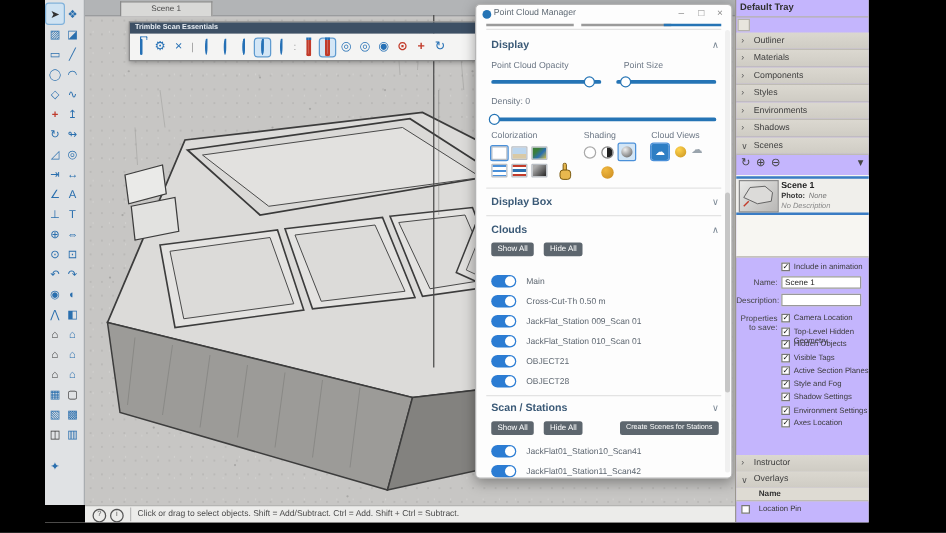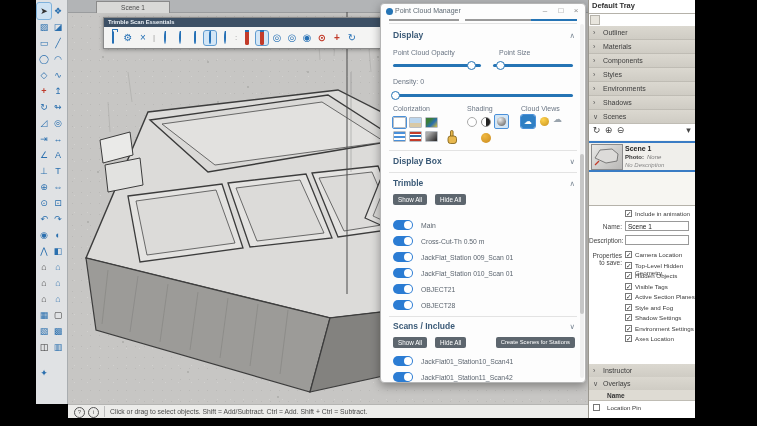--- a/index.html
+++ b/index.html
@@ -66,21 +66,21 @@
   .img-ic{background:linear-gradient(180deg,#bcd6ee 55%,#d9c9a5 55%);}
   .grad-ic{background:linear-gradient(135deg,#3a7d3a 30%,#2b6fae 60%,#d9c13a 100%);}
   .stripe-b{background:repeating-linear-gradient(180deg,#4a90d9 0 2px,#fff 2px 4px);}
   .stripe-r{background:repeating-linear-gradient(180deg,#c23b2a 0 2px,#fff 2px 3.5px,#2b6fae 3.5px 5.5px,#fff 5.5px 7px);}
   .dark-ic{background:linear-gradient(135deg,#aaa 20%,#333 90%);}
   .circ{position:absolute;border-radius:50%;box-sizing:border-box;}
   .scrollbar{position:absolute;right:1px;top:20px;width:4px;height:354px;background:#f0f0f0;border-radius:2px;}
   .thumb{position:absolute;left:0;top:130px;width:4px;height:160px;background:#c6c6c6;border-radius:2px;}
 
   
-  #tray{position:absolute;left:552px;top:0;width:107px;height:418px;background:#ffffff;border-left:1px solid #9a978f;box-sizing:border-box;}
+  #tray{position:absolute;left:552px;top:0;width:107px;height:418px;background:#c4b5fd;border-left:1px solid #9a978f;box-sizing:border-box;}
   #tray .abs{position:absolute;}
   .tray-title{left:3px;top:1px;font-size:7.5px;font-weight:bold;color:#2f2f2f;}
   .tbar{left:0;width:107px;height:14px;background:linear-gradient(#dbd8d0,#cfccc4);border-bottom:1px solid #bfbcb4;box-sizing:border-box;}
   .tbar .c{position:absolute;left:4px;top:3px;font-size:7px;color:#555;}
   .tbar .l{position:absolute;left:14px;top:3px;font-size:7px;color:#3c3c3c;}
   .sc-ico{font-size:9px;color:#444;width:11px;text-align:center;}
   .scene-list{left:0;top:140px;width:107px;height:65px;background:#f7f6f2;border-bottom:1px solid #b5b2aa;}
   .scene-item{position:absolute;left:0;top:1px;width:107px;height:31px;background:#f0efeb;border-top:2px solid #3a7cc4;border-bottom:2px solid #3a7cc4;box-sizing:border-box;}
   .thumbb{position:absolute;left:2px;top:1px;width:30px;height:24px;background:linear-gradient(135deg,#e8e8e6,#b9b8b6);border:1px solid #8a8a8a;}
   .chk{width:7px;height:7px;background:#fff;border:1px solid #777;box-sizing:border-box;font-size:6.5px;line-height:6px;text-align:center;color:#222;}
@@ -301,41 +301,41 @@
     <span class="abs" style="left:140px;top:111px;width:14px;height:13px;background:#2f7fc4;outline:1.5px solid #4a90d9;border-radius:2px;color:#fff;font-size:8px;line-height:13px;text-align:center">☁</span>
     <span class="abs circ" style="left:159px;top:113px;width:9px;height:9px;background:radial-gradient(circle at 35% 30%,#ffd34d,#c8921f)"></span>
     <span class="abs" style="left:172px;top:110px;font-size:9px;color:#9aa4ad">☁</span>
 
     <div class="abs divider" style="top:146px"></div>
 
     <span class="abs sec-h" style="top:152px">Display Box</span>
     <span class="abs chev" style="top:153px">∨</span>
     <div class="abs divider" style="top:168px"></div>
 
-    <span class="abs sec-h" style="top:174px">Trimble</span>
+    <span class="abs sec-h" style="top:174px">Clouds</span>
     <span class="abs chev" style="top:175px">∧</span>
     <span class="abs btn" style="left:12px;top:190px">Show All</span>
     <span class="abs btn" style="left:54px;top:190px">Hide All</span>
 
     <span class="abs tog" style="left:12px;top:216px"></span>
     <span class="abs tlabel" style="left:40px;top:218px">Main</span>
     <span class="abs tog" style="left:12px;top:232px"></span>
     <span class="abs tlabel" style="left:40px;top:234px">Cross-Cut-Th 0.50 m</span>
     <span class="abs tog" style="left:12px;top:248px"></span>
     <span class="abs tlabel" style="left:40px;top:250px">JackFlat_Station 009_Scan 01</span>
     <span class="abs tog" style="left:12px;top:264px"></span>
     <span class="abs tlabel" style="left:40px;top:266px">JackFlat_Station 010_Scan 01</span>
     <span class="abs tog" style="left:12px;top:280px"></span>
     <span class="abs tlabel" style="left:40px;top:282px">OBJECT21</span>
     <span class="abs tog" style="left:12px;top:296px"></span>
     <span class="abs tlabel" style="left:40px;top:298px">OBJECT28</span>
 
     <div class="abs divider" style="top:312px"></div>
 
-    <span class="abs sec-h" style="top:317px">Scans / Include</span>
+    <span class="abs sec-h" style="top:317px">Scan / Stations</span>
     <span class="abs chev" style="top:318px">∨</span>
     <span class="abs btn" style="left:12px;top:333px">Show All</span>
     <span class="abs btn" style="left:54px;top:333px">Hide All</span>
     <span class="abs btn" style="right:10px;top:333px;font-size:5.8px">Create Scenes for Stations</span>
 
     <span class="abs tog" style="left:12px;top:352px"></span>
     <span class="abs tlabel" style="left:40px;top:354px">JackFlat01_Station10_Scan41</span>
     <span class="abs tog" style="left:12px;top:368px"></span>
     <span class="abs tlabel" style="left:40px;top:370px">JackFlat01_Station11_Scan42</span>
 

